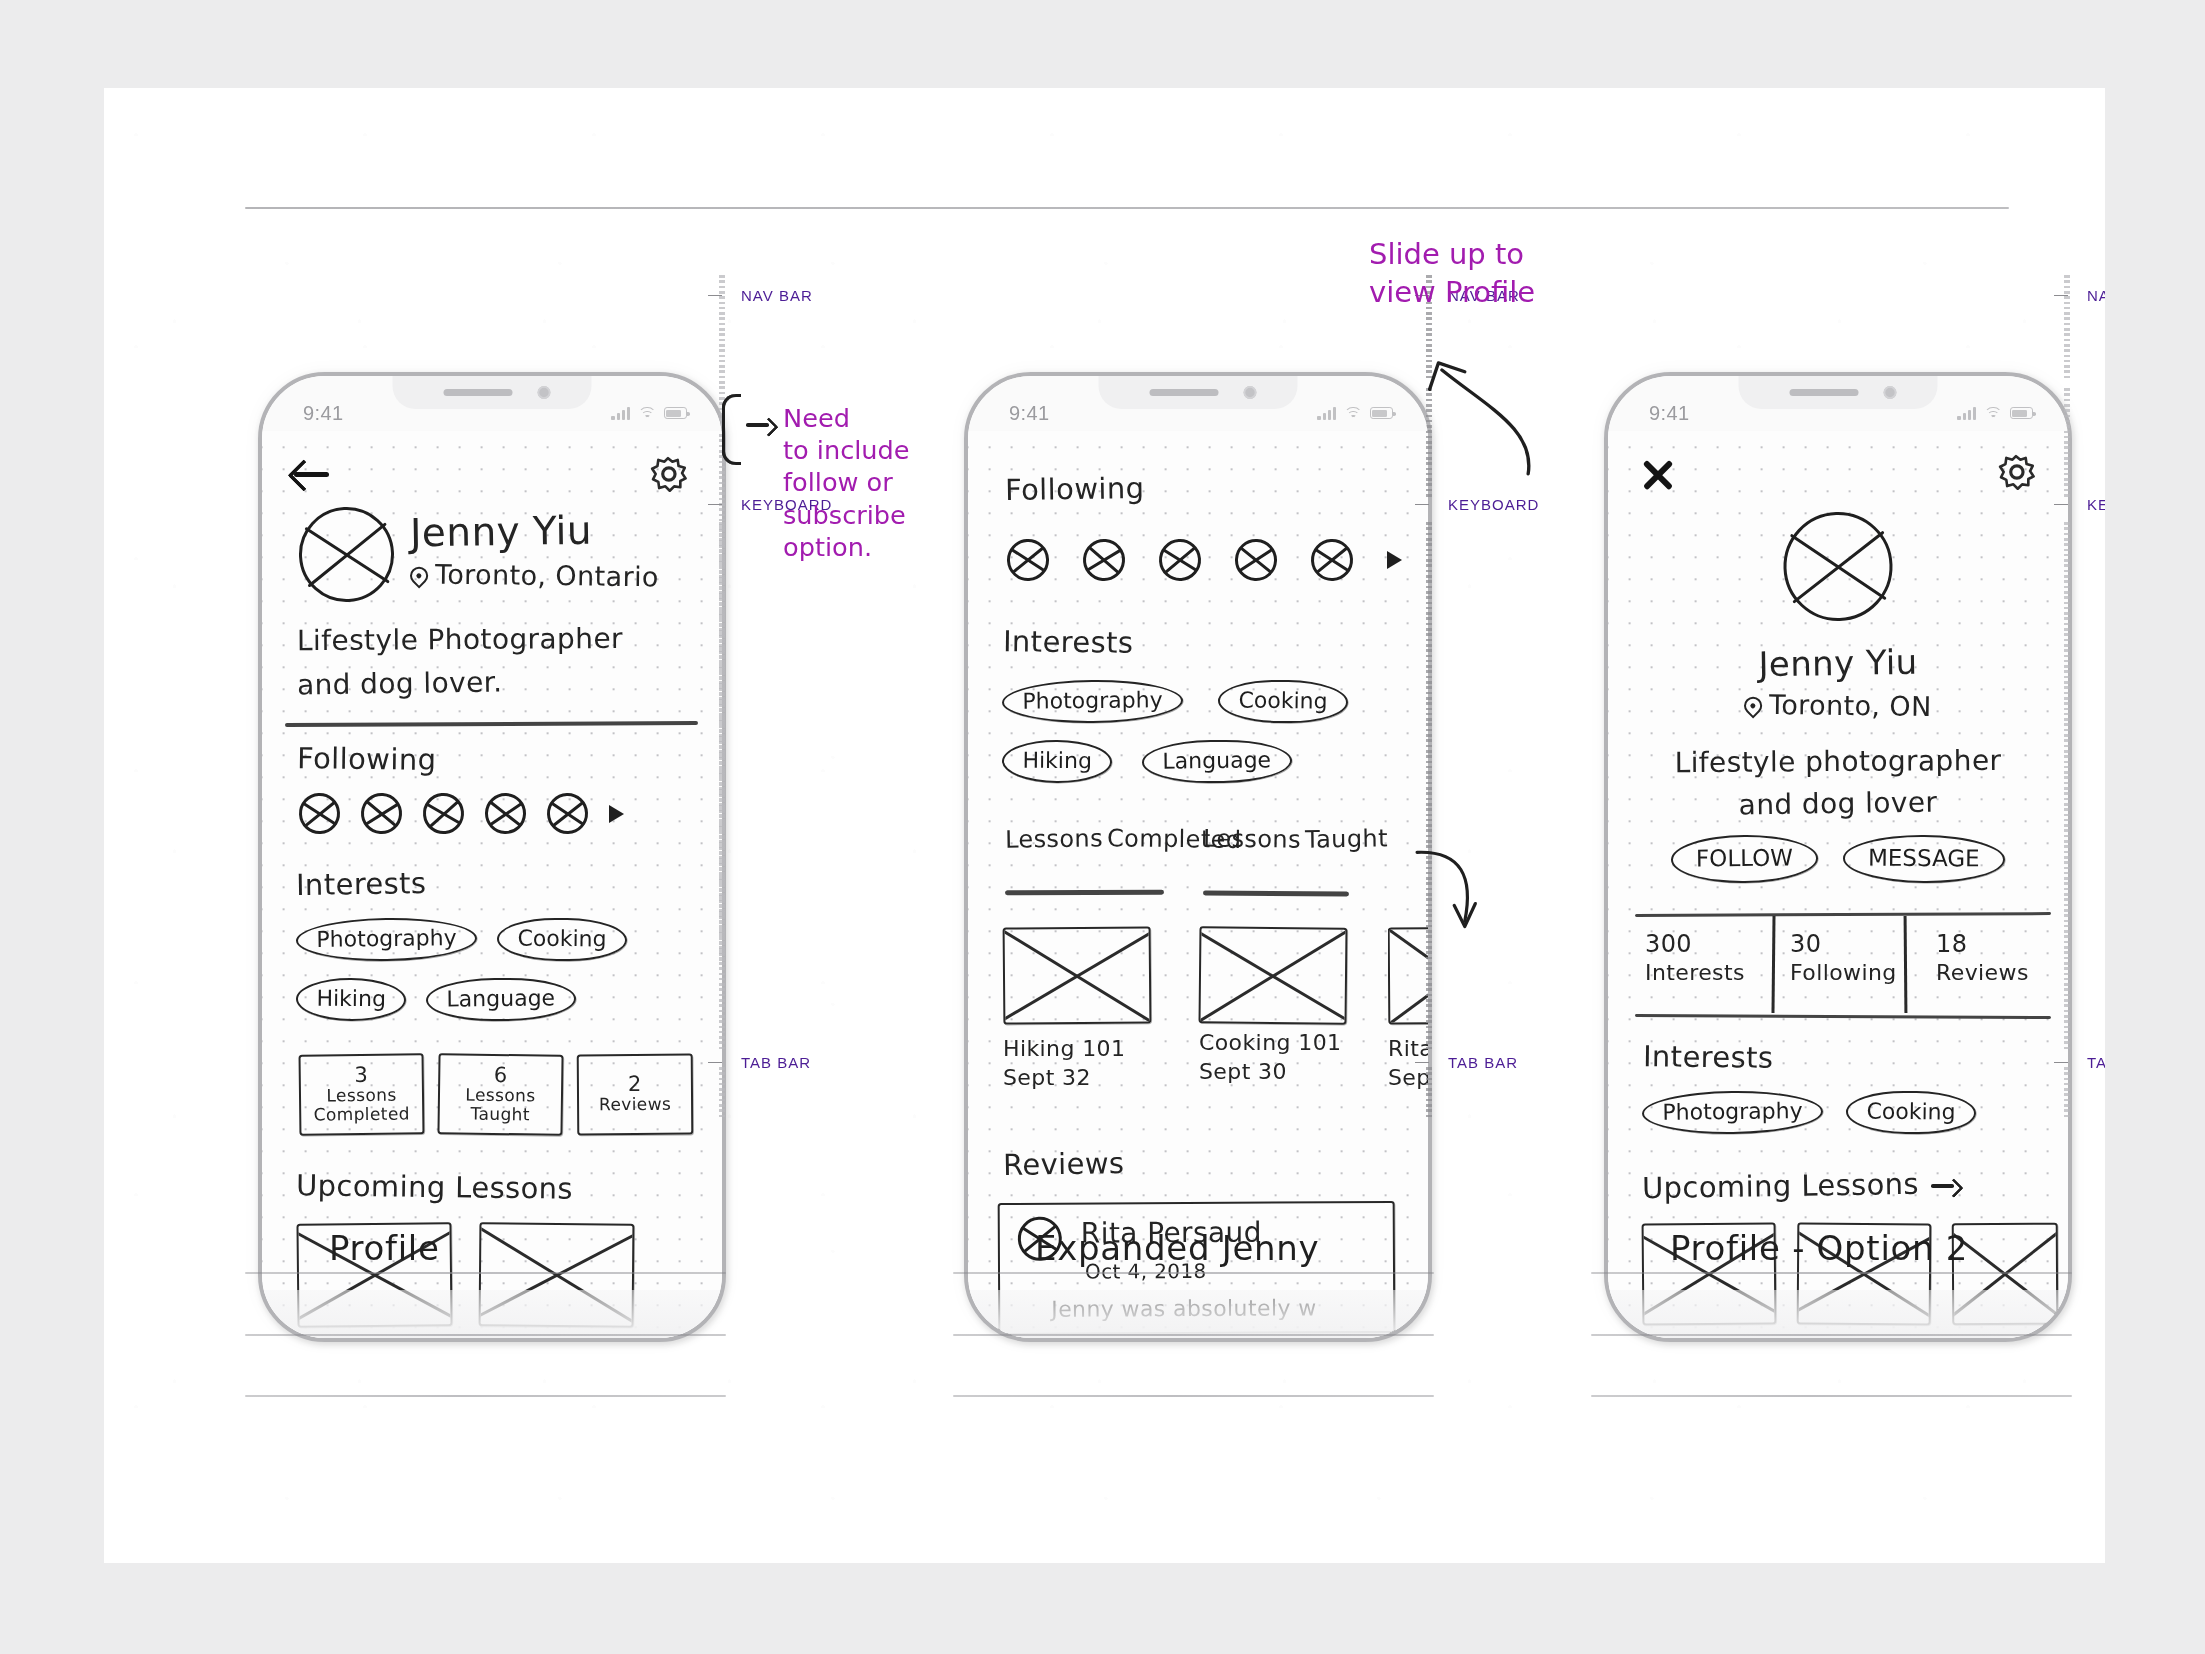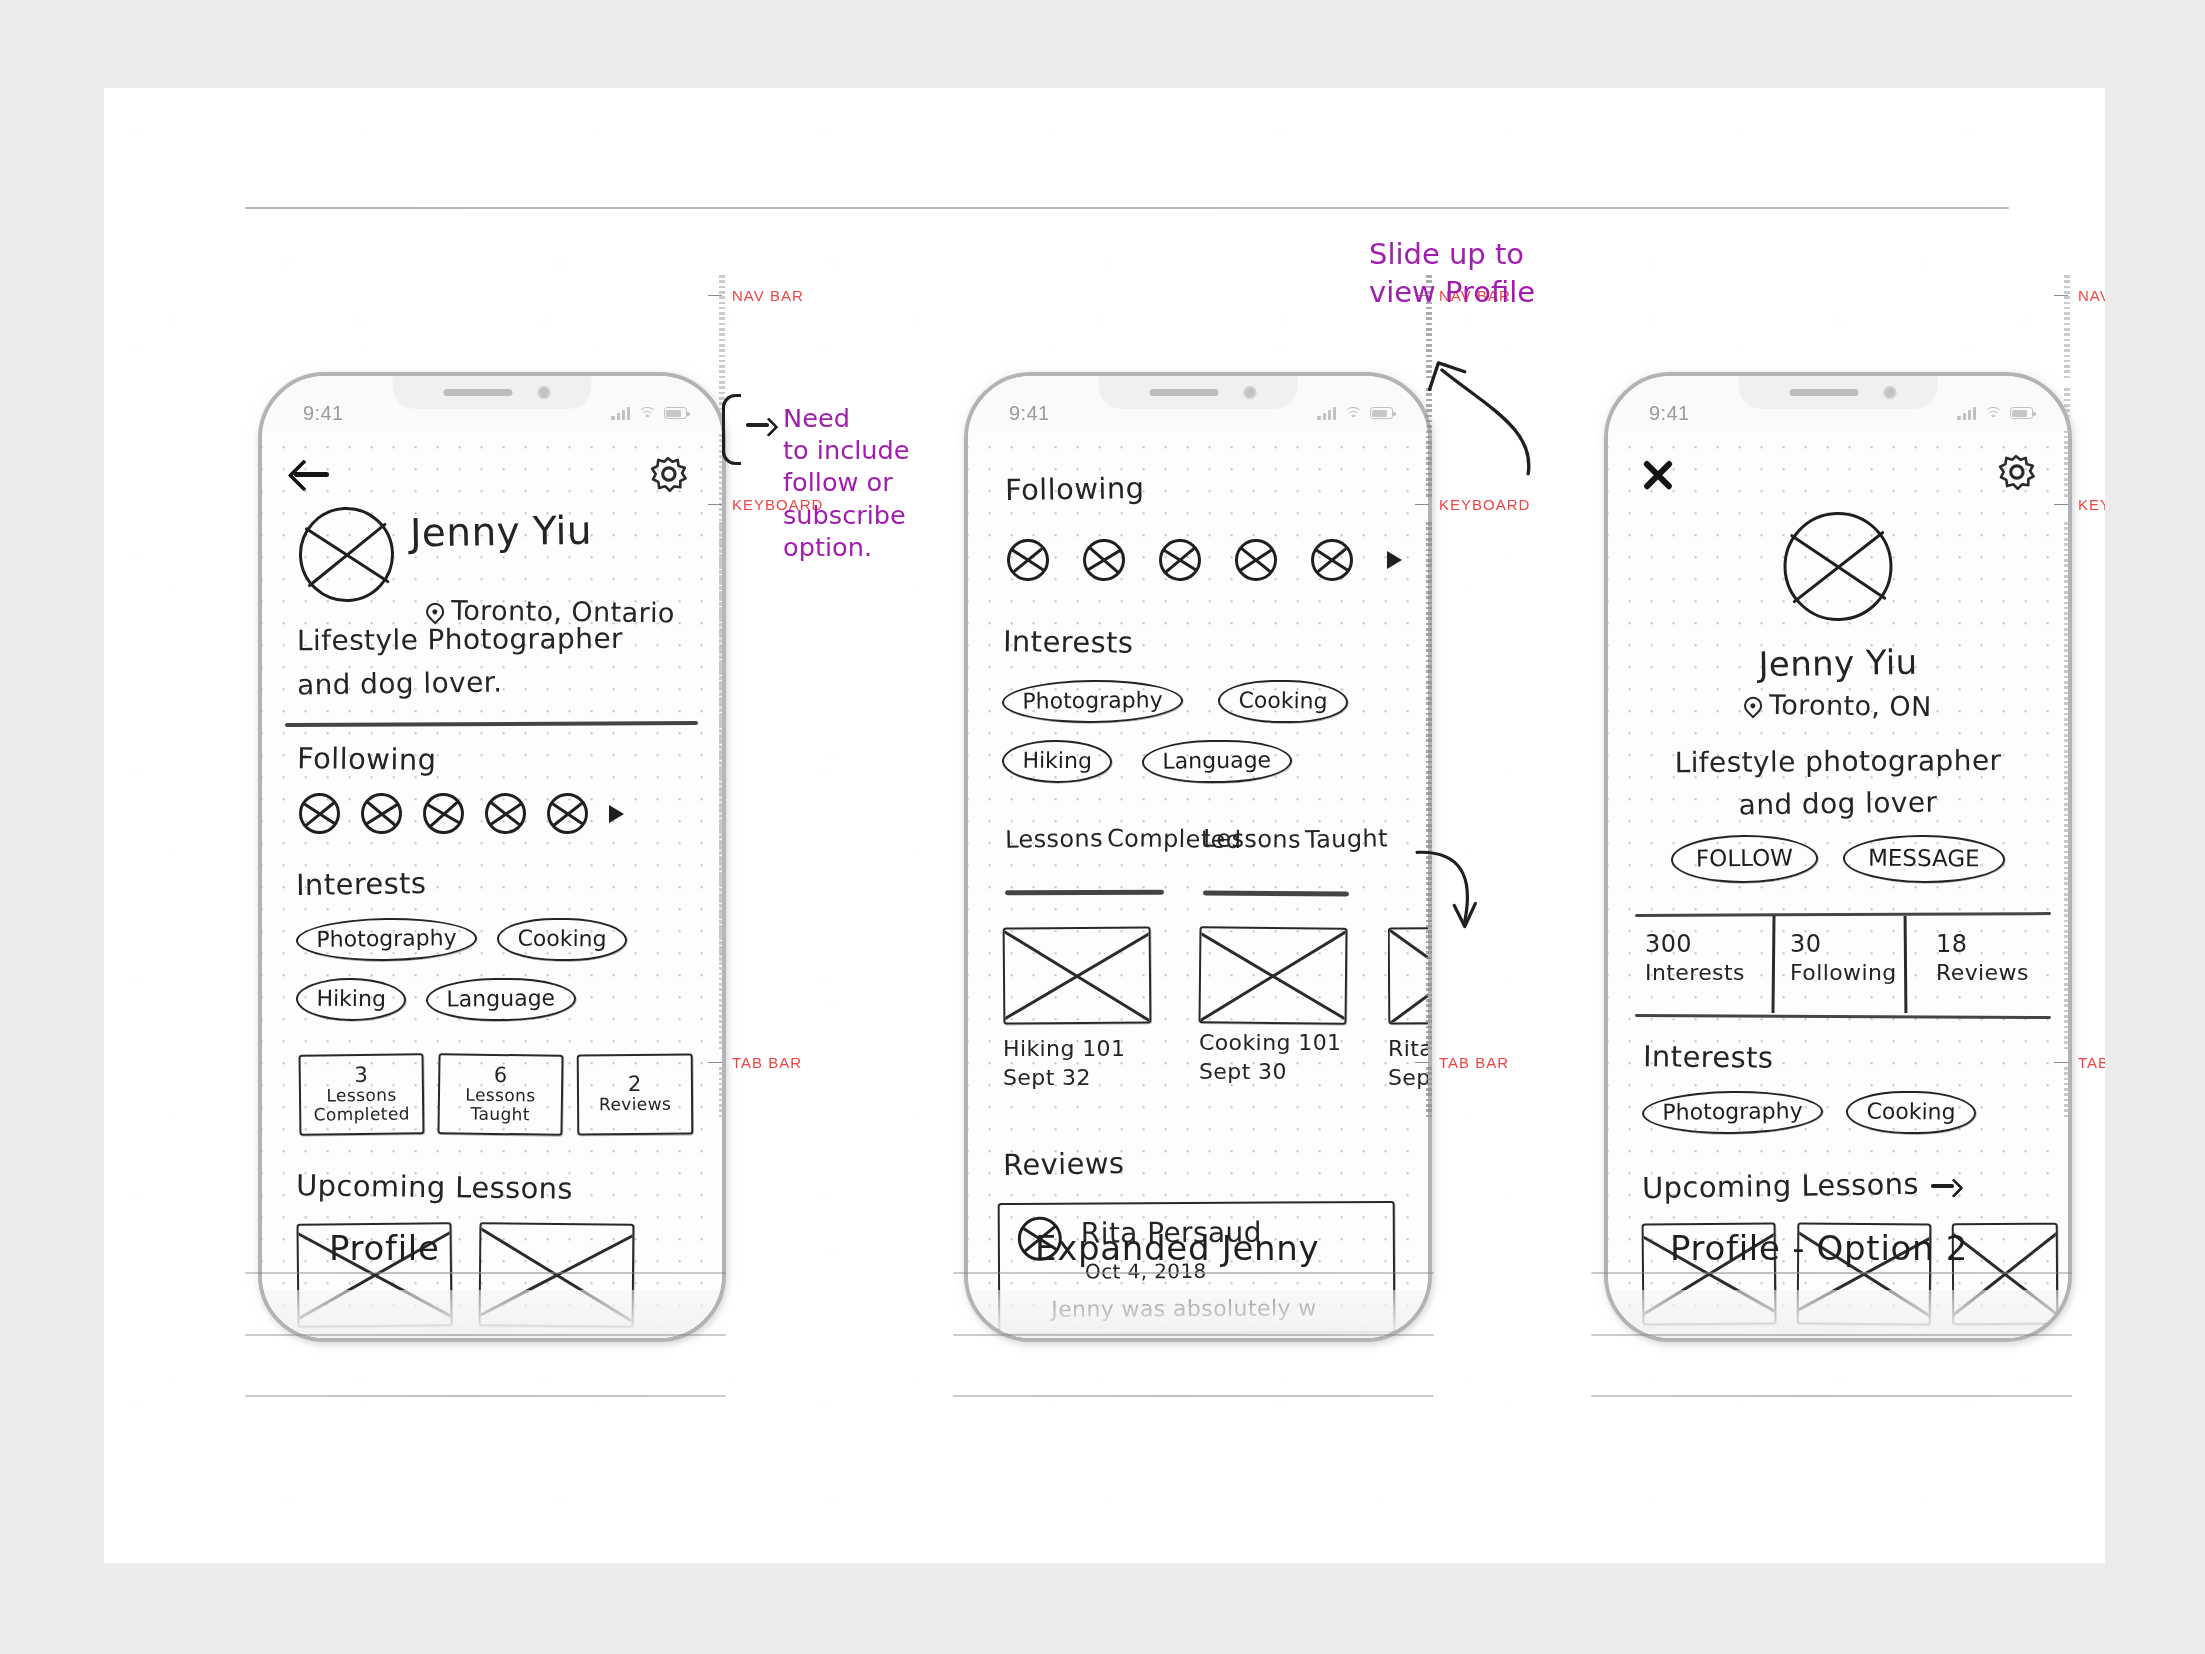--- a/index.html
+++ b/index.html
@@ -303,25 +303,25 @@
   .arrow-r::after {
     content:""; position:absolute; right:0.9px; top:1.8px;
     width:10.6px; height:10.6px;
     border-top:3.5px solid #1f1f1f; border-right:3.5px solid #1f1f1f;
     transform: rotate(45deg); border-radius:1.8px;
   }
 
   
   .guide {
     position: absolute;
-    display: flex; align-items: center; gap: 10px;
+    display: flex; align-items: center; gap: 19px;
     font-family: "Liberation Sans", sans-serif;
     font-size: 15px;
     letter-spacing: 1px;
-    color: #ef4444;
+    color: #4c1d95;
     white-space: nowrap;
     justify-content: center;
   }
   .guide .tick { width: 14px; height: 1.8px; background: #8c8c90; flex: none; }
 
   
   .guide-col {
     position: absolute;
     width: 6.2px;
     background: repeating-linear-gradient(
@@ -424,21 +424,21 @@
         <svg viewBox="0 0 50 50">
           <path d="M25 7 L30 11 L36 9 L37 16 L44 18 L41 24 L45 30 L39 33 L39 40 L32 39 L27 44 L22 39 L15 41 L14 34 L8 31 L11 25 L7 19 L13 16 L14 9 L21 11 Z" fill="none" stroke="#2a2a2a" stroke-width="3" stroke-linejoin="round"></path>
           <circle cx="26" cy="25" r="7" fill="none" stroke="#2a2a2a" stroke-width="3.6"></circle>
         </svg>
       </div>
 
       <div style="position:absolute;left:37px;top:76px;width:95px;height:95px;" class="avx"></div>
 
       <div style="position: absolute; left: 148px; top: 78px; font-size: 39px;" class="hw sk1" style2="">Jenny Yiu</div>
 
-      <div style="position:absolute;left:164px;top:129px;display:flex;align-items:center;gap:7px;margin-top:36px;">
+      <div style="position:absolute;left:148px;top:129px;display:flex;align-items:center;gap:7px;">
         <span class="pin"></span>
         <span class="hw sk2" style="font-size:27px;">Toronto, Ontario</span>
       </div>
 
       <div style="position: absolute; left: 35px; top: 192px; font-size: 28px;" class="hw sk3">Lifestyle Photographer</div>
       <div style="position: absolute; left: 35px; top: 236px; font-size: 28px;" class="hw sk1">and dog lover.</div>
 
       <div class="pencil-rule" style="left:23px;top:291px;width:413px;"></div>
 
       <div style="position: absolute; left: 35px; top: 311px; font-size: 29px;" class="hw sk2">Following</div>

